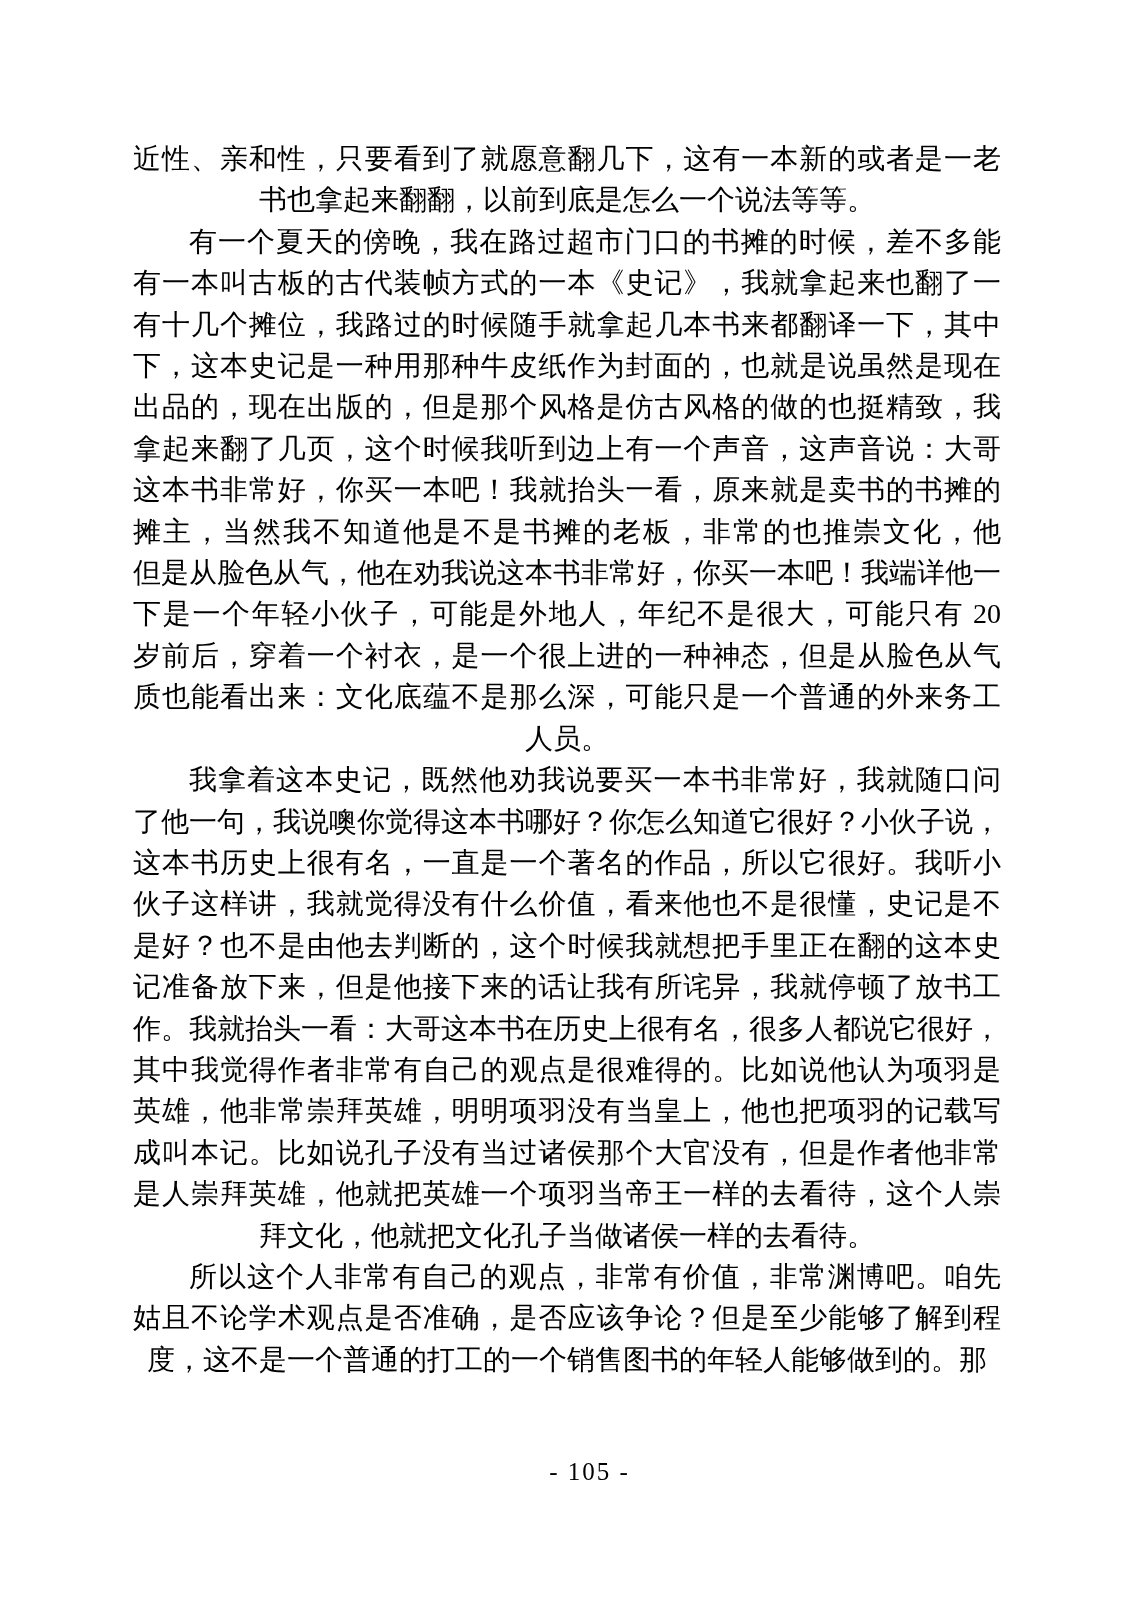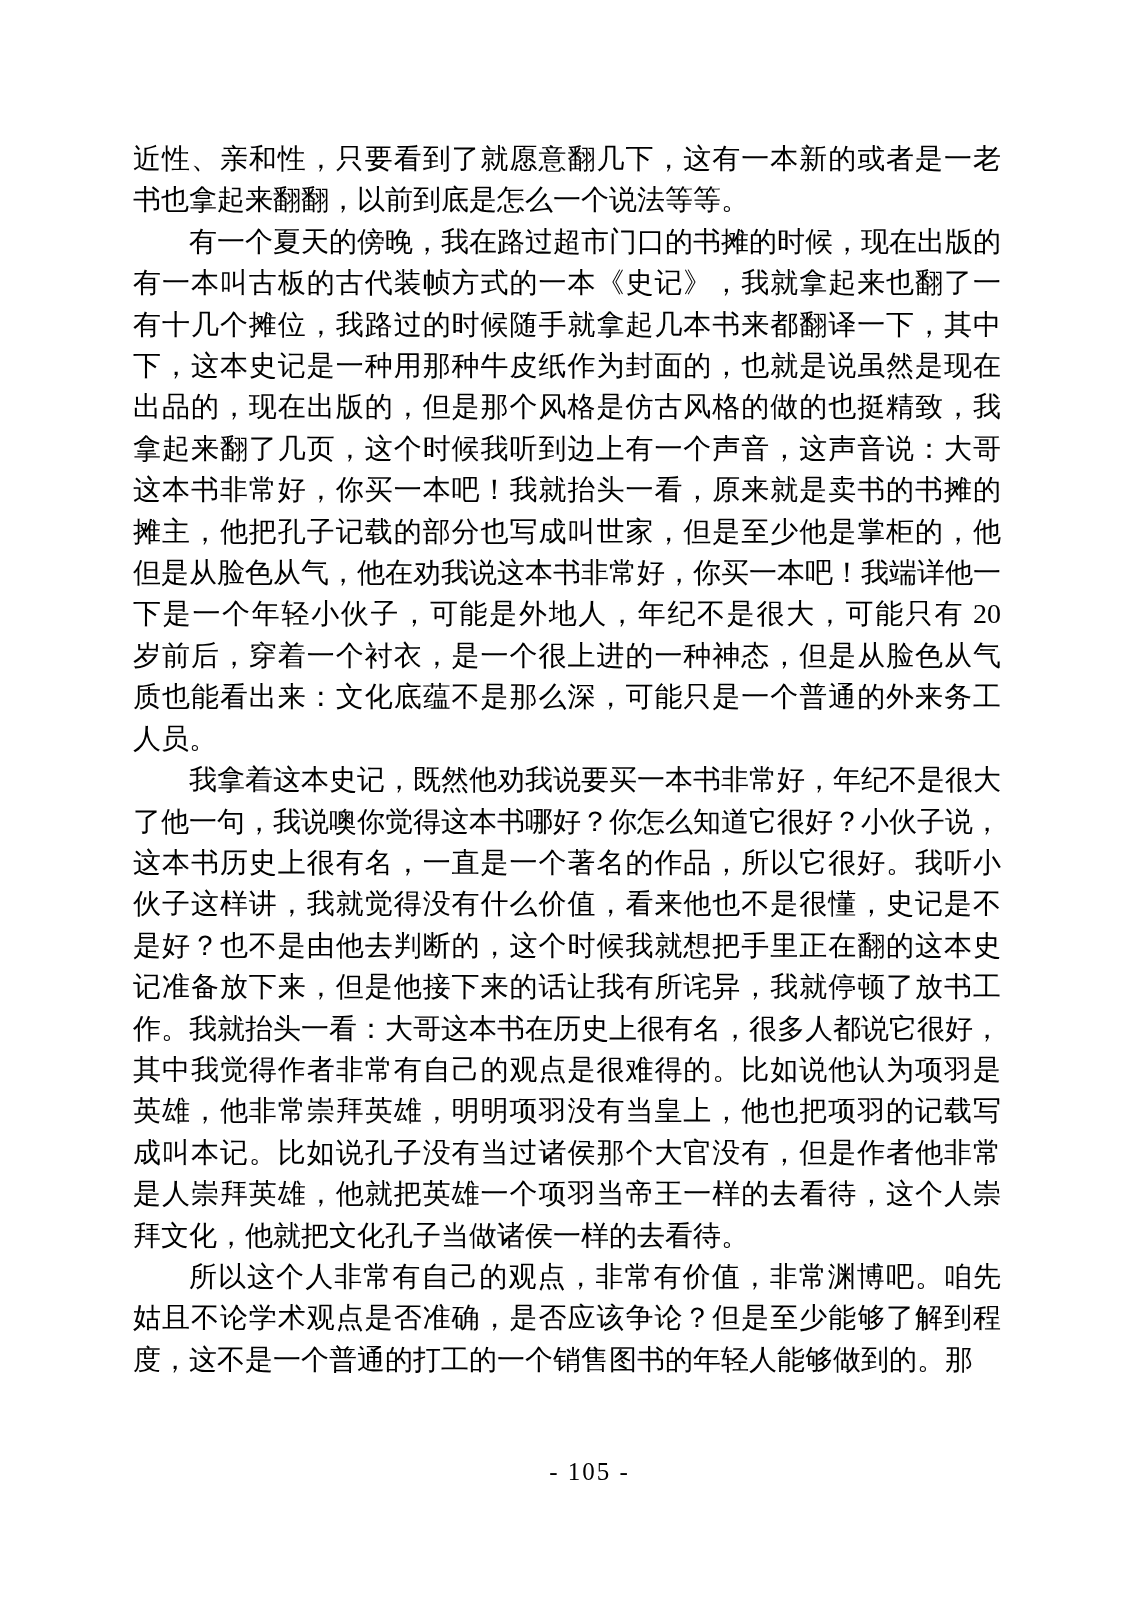--- a/index.html
+++ b/index.html
@@ -20,21 +20,21 @@
   .text-block {
     position: absolute;
     left: 133px;
     top: 138px;
     width: 868px;
     font-size: 28px;
     line-height: 41.4px;
   }
   .text-line {
     white-space: nowrap;
-    text-align: left;
+    text-align: center;
   }
   .text-line.fill {
     white-space: normal;
     text-align: justify;
     text-align-last: justify;
   }
   .text-line.indent {
     padding-left: 56px;
   }
   .page-footer {
@@ -48,34 +48,34 @@
     color: #000000;
   }
 </style>
 </head>
 <body>
 
 <div class="page">
   <div class="text-block">
       <div class="text-line fill">近性、亲和性，只要看到了就愿意翻几下，这有一本新的或者是一老</div>
       <div class="text-line">书也拿起来翻翻，以前到底是怎么一个说法等等。</div>
-      <div class="text-line fill indent">有一个夏天的傍晚，我在路过超市门口的书摊的时候，现在出版的</div>
+      <div class="text-line fill indent">有一个夏天的傍晚，我在路过超市门口的书摊的时候，差不多能</div>
       <div class="text-line fill">有一本叫古板的古代装帧方式的一本《史记》，我就拿起来也翻了一</div>
       <div class="text-line fill">有十几个摊位，我路过的时候随手就拿起几本书来都翻译一下，其中</div>
       <div class="text-line fill">下，这本史记是一种用那种牛皮纸作为封面的，也就是说虽然是现在</div>
       <div class="text-line fill">出品的，现在出版的，但是那个风格是仿古风格的做的也挺精致，我</div>
       <div class="text-line fill">拿起来翻了几页，这个时候我听到边上有一个声音，这声音说：大哥</div>
       <div class="text-line fill">这本书非常好，你买一本吧！我就抬头一看，原来就是卖书的书摊的</div>
-      <div class="text-line fill">摊主，他把孔子记载的部分也写成叫世家，但是至少他是掌柜的，他</div>
+      <div class="text-line fill">摊主，当然我不知道他是不是书摊的老板，非常的也推崇文化，他</div>
       <div class="text-line fill">但是从脸色从气，他在劝我说这本书非常好，你买一本吧！我端详他一</div>
       <div class="text-line fill">下是一个年轻小伙子，可能是外地人，年纪不是很大，可能只有 20</div>
       <div class="text-line fill">岁前后，穿着一个衬衣，是一个很上进的一种神态，但是从脸色从气</div>
       <div class="text-line fill">质也能看出来：文化底蕴不是那么深，可能只是一个普通的外来务工</div>
       <div class="text-line">人员。</div>
-      <div class="text-line fill indent">我拿着这本史记，既然他劝我说要买一本书非常好，年纪不是很大</div>
+      <div class="text-line fill indent">我拿着这本史记，既然他劝我说要买一本书非常好，我就随口问</div>
       <div class="text-line fill">了他一句，我说噢你觉得这本书哪好？你怎么知道它很好？小伙子说，</div>
       <div class="text-line fill">这本书历史上很有名，一直是一个著名的作品，所以它很好。我听小</div>
       <div class="text-line fill">伙子这样讲，我就觉得没有什么价值，看来他也不是很懂，史记是不</div>
       <div class="text-line fill">是好？也不是由他去判断的，这个时候我就想把手里正在翻的这本史</div>
       <div class="text-line fill">记准备放下来，但是他接下来的话让我有所诧异，我就停顿了放书工</div>
       <div class="text-line fill">作。我就抬头一看：大哥这本书在历史上很有名，很多人都说它很好，</div>
       <div class="text-line fill">其中我觉得作者非常有自己的观点是很难得的。比如说他认为项羽是</div>
       <div class="text-line fill">英雄，他非常崇拜英雄，明明项羽没有当皇上，他也把项羽的记载写</div>
       <div class="text-line fill">成叫本记。比如说孔子没有当过诸侯那个大官没有，但是作者他非常</div>
       <div class="text-line fill">是人崇拜英雄，他就把英雄一个项羽当帝王一样的去看待，这个人崇</div>

